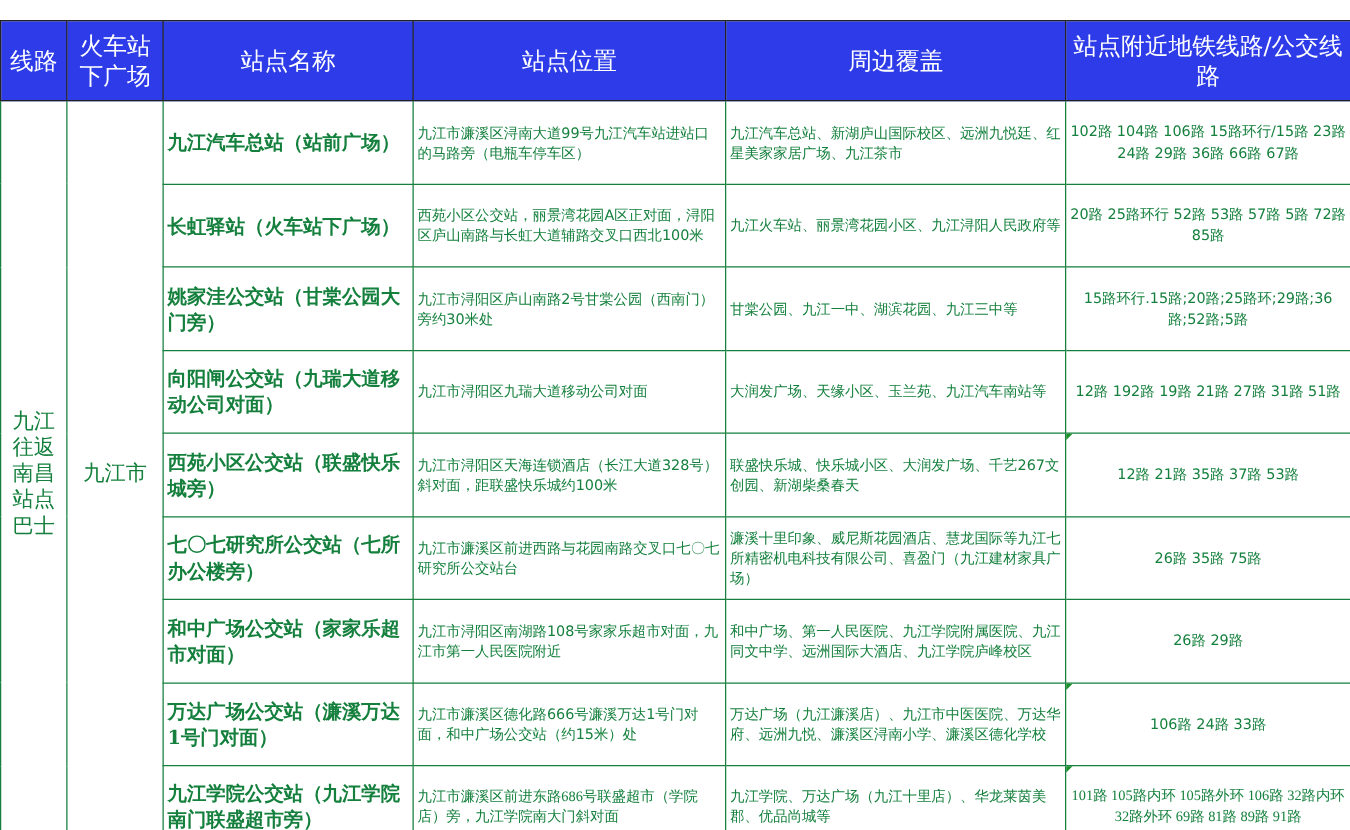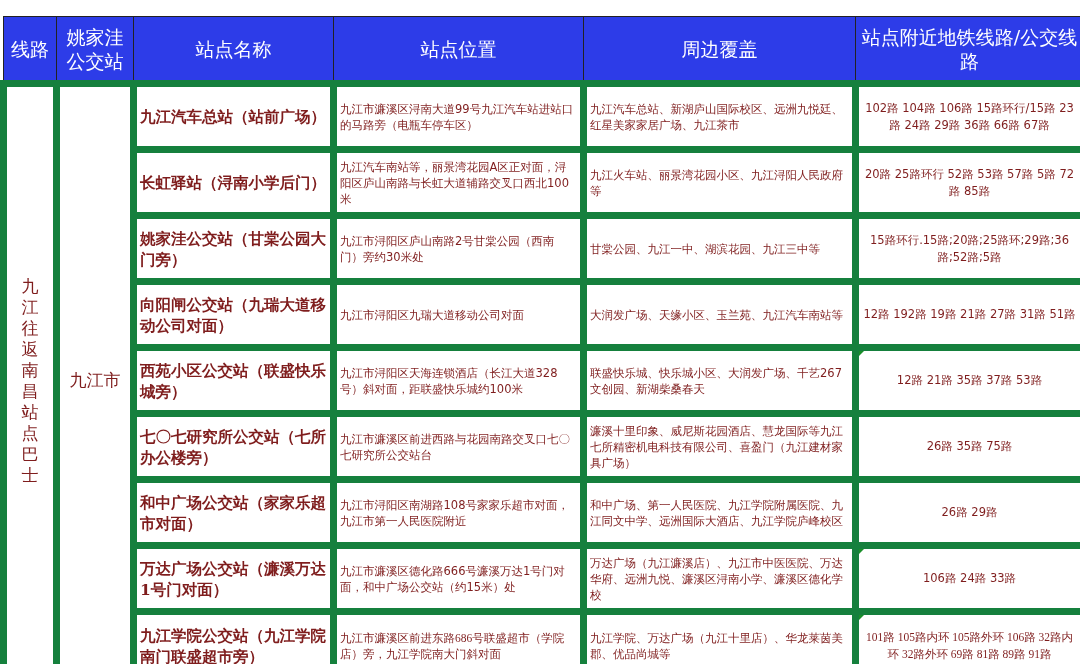--- a/index.html
+++ b/index.html
@@ -11,22 +11,22 @@
   }
   table.stops th {
     background:#2d3ce8; color:#ffffff;
     font-family:"DejaVu Serif","Liberation Serif",serif;
     font-weight:normal; font-size:19px; line-height:24px;
     border:1px solid #222;
     text-align:center; vertical-align:middle;
     padding:0 4px; height:63px;
   }
   table.stops td {
-    border:7px solid #15803d;
-    color:#7f1d1d; vertical-align:middle;
+    border:1px solid #15803d;
+    color:#15803d; vertical-align:middle;
     padding:2px 3px;
   }
   td.line-cell, td.city-cell {
     border-left:1px solid #111; border-right:1px solid #111;
     text-align:center;
     font-family:"DejaVu Serif","Liberation Serif",serif;
     font-size:17px; line-height:21px;
   }
   td.line-cell { border-left:2px solid #111; }
   td.name-cell {
@@ -52,39 +52,39 @@
     <col style="width:53px">
     <col style="width:77px">
     <col style="width:200px">
     <col style="width:250px">
     <col style="width:272px">
     <col style="width:228px">
   </colgroup>
   <thead>
     <tr>
       <th>线路</th>
-      <th>姚家洼公交站</th>
+      <th>火车站下广场</th>
       <th>站点名称</th>
       <th>站点位置</th>
       <th>周边覆盖</th>
       <th>站点附近地铁线路/公交线路</th>
     </tr>
   </thead>
   <tbody>
     <tr class="data-row">
       <td class="line-cell" rowspan="9" style="padding:0 8px;margin-left:44px;">九江往返南昌站点巴士</td>
       <td class="city-cell" rowspan="9">九江市</td>
       <td class="name-cell">九江汽车总站（站前广场）</td>
       <td class="loc-cell">九江市濂溪区浔南大道99号九江汽车站进站口的马路旁（电瓶车停车区）</td>
       <td class="cover-cell">九江汽车总站、新湖庐山国际校区、远洲九悦廷、红星美家家居广场、九江茶市</td>
       <td class="route-cell">102路 104路 106路 15路环行/15路 23路 24路 29路 36路 66路 67路</td>
     </tr>
     <tr class="data-row">
-      <td class="name-cell">长虹驿站（浔南小学后门）</td>
-      <td class="loc-cell">九江汽车南站等，丽景湾花园A区正对面，浔阳区庐山南路与长虹大道辅路交叉口西北100米</td>
+      <td class="name-cell">长虹驿站（火车站下广场）</td>
+      <td class="loc-cell">西苑小区公交站，丽景湾花园A区正对面，浔阳区庐山南路与长虹大道辅路交叉口西北100米</td>
       <td class="cover-cell">九江火车站、丽景湾花园小区、九江浔阳人民政府等</td>
       <td class="route-cell">20路 25路环行 52路 53路 57路 5路 72路 85路</td>
     </tr>
     <tr class="data-row">
       <td class="name-cell">姚家洼公交站（甘棠公园大门旁）</td>
       <td class="loc-cell">九江市浔阳区庐山南路2号甘棠公园（西南门）旁约30米处</td>
       <td class="cover-cell">甘棠公园、九江一中、湖滨花园、九江三中等</td>
       <td class="route-cell">15路环行.15路;20路;25路环;29路;36路;52路;5路</td>
     </tr>
     <tr class="data-row">

